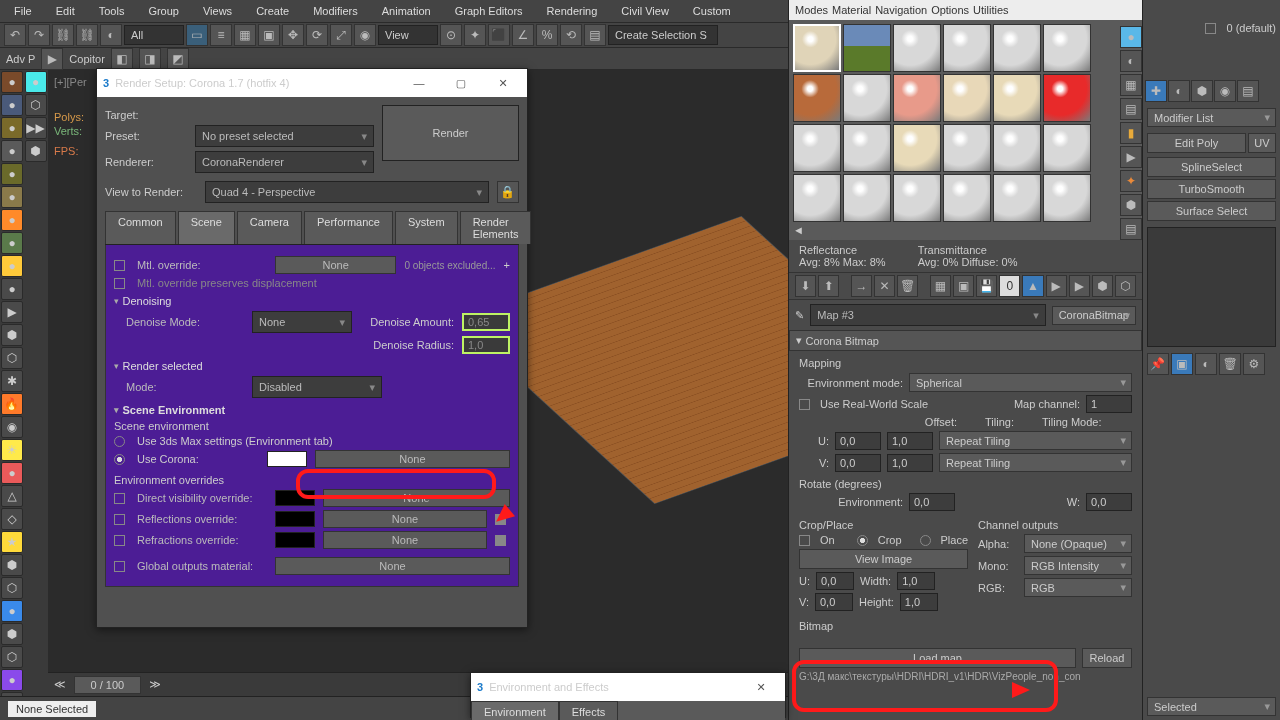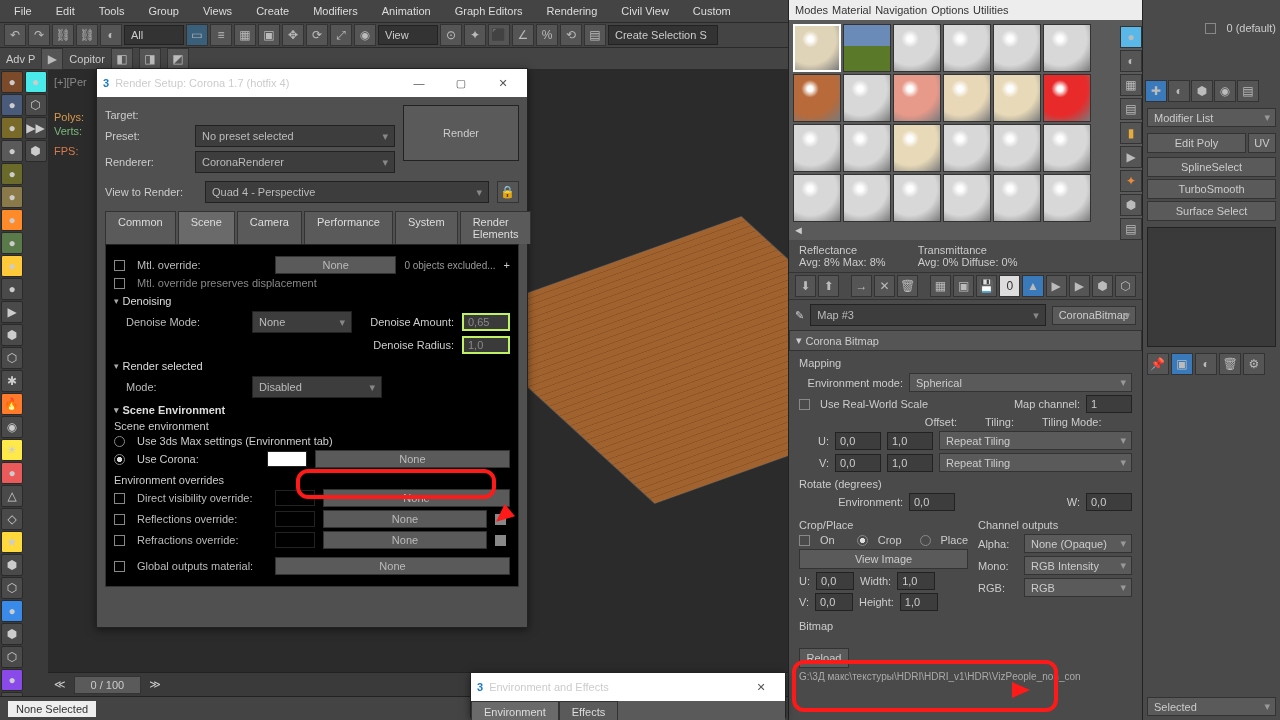--- a/index.html
+++ b/index.html
@@ -28,25 +28,25 @@
 .dlg{position:absolute;background:#505050;border:1px solid #222;box-shadow:0 2px 8px rgba(0,0,0,.5)}
 #render-setup{left:96px;top:68px;width:432px;height:560px}
 .dlg-title{height:28px;background:#fff;color:#222;display:flex;align-items:center;padding:0 6px;gap:6px;font-size:12px}
 .dlg-title .sp{flex:1}
 .dlg-title .wbtn{width:36px;height:20px;display:flex;align-items:center;justify-content:center;color:#555}
 .dlg-body{padding:8px;color:#ddd}
 .row{display:flex;align-items:center;gap:8px;margin:4px 0}
 .lbl{width:82px;color:#ccc}
 .dd{flex:1;background:#3d3d3d;border:1px solid #222;height:22px;display:flex;align-items:center;padding:0 6px;color:#bbb;position:relative}
 .dd::after{content:"▾";position:absolute;right:6px;color:#888}
-.bigbtn{width:116px;height:56px;background:#5a5a5a;border:1px solid #222;display:flex;align-items:center;justify-content:center;margin-left:8px}
+.bigbtn{width:137px;height:56px;background:#5a5a5a;border:1px solid #222;display:flex;align-items:center;justify-content:center;margin-left:8px}
 .tabs{display:flex;gap:2px;margin-top:8px;border-bottom:1px solid #222}
 .tab{padding:4px 12px;background:#5a5a5a;border:1px solid #333;border-bottom:none;color:#ddd}
 .tab.active{background:#6a6a6a}
-.panel{background:#000000;border:1px solid #333;border-top:none;padding:8px}
+.panel{background:#4c1d95;border:1px solid #333;border-top:none;padding:8px}
 .subhead{color:#ddd;margin:6px 0 4px;display:flex;align-items:center;gap:4px}
 .subhead::before{content:"▾";font-size:9px;color:#aaa}
 .field{display:flex;align-items:center;gap:8px;margin:3px 0}
 .field .fl{width:130px;color:#bbb}
 .wide{flex:1;background:#5a5a5a;height:18px;border:1px solid #333;display:flex;align-items:center;justify-content:center;color:#bbb}
 .spin{width:48px;height:18px;background:#3a3a3a;border:2px solid #bef264;color:#888;padding:0 4px;display:flex;align-items:center}
 .radio{width:11px;height:11px;border-radius:50%;border:1px solid #888;display:inline-block;margin-right:4px}
 .radio.on{background:radial-gradient(circle,#ddd 0 40%,transparent 45%)}
 .chk{width:11px;height:11px;border:1px solid #888;display:inline-block;margin-right:4px}
 .swatch{width:40px;height:16px;border:1px solid #222}
@@ -469,20 +469,21 @@
             <div class="pdd" style="flex:1">RGB Intensity</div>
           </div>
         <div class="prow">
             <span style="width:40px">RGB:</span>
             <div class="pdd" style="flex:1">RGB</div>
           </div>
       </div>
     </div>
     <div style="margin:6px 0 16px">Bitmap</div>
     <div class="prow">
+        <div class="loadbtn">Load map</div>
         <div class="loadbtn" style="flex:0 0 50px">Reload</div>
       </div>
     <div style="color:#aaa;font-size:10px;white-space:nowrap;overflow:hidden">G:\3Д макс\текстуры\HDRI\HDRI_v1\HDR\VizPeople_non_con</div>
   </div>
 </div>
 <div class="redbox" style="left:792px;top:660px;width:266px;height:52px"></div>
 <div class="redarrow" style="left:1012px;top:682px"></div>
 
 <div id="cmdpanel">
   <div style="position:absolute;top:22px;right:4px;display:flex;gap:6px;align-items:center">

